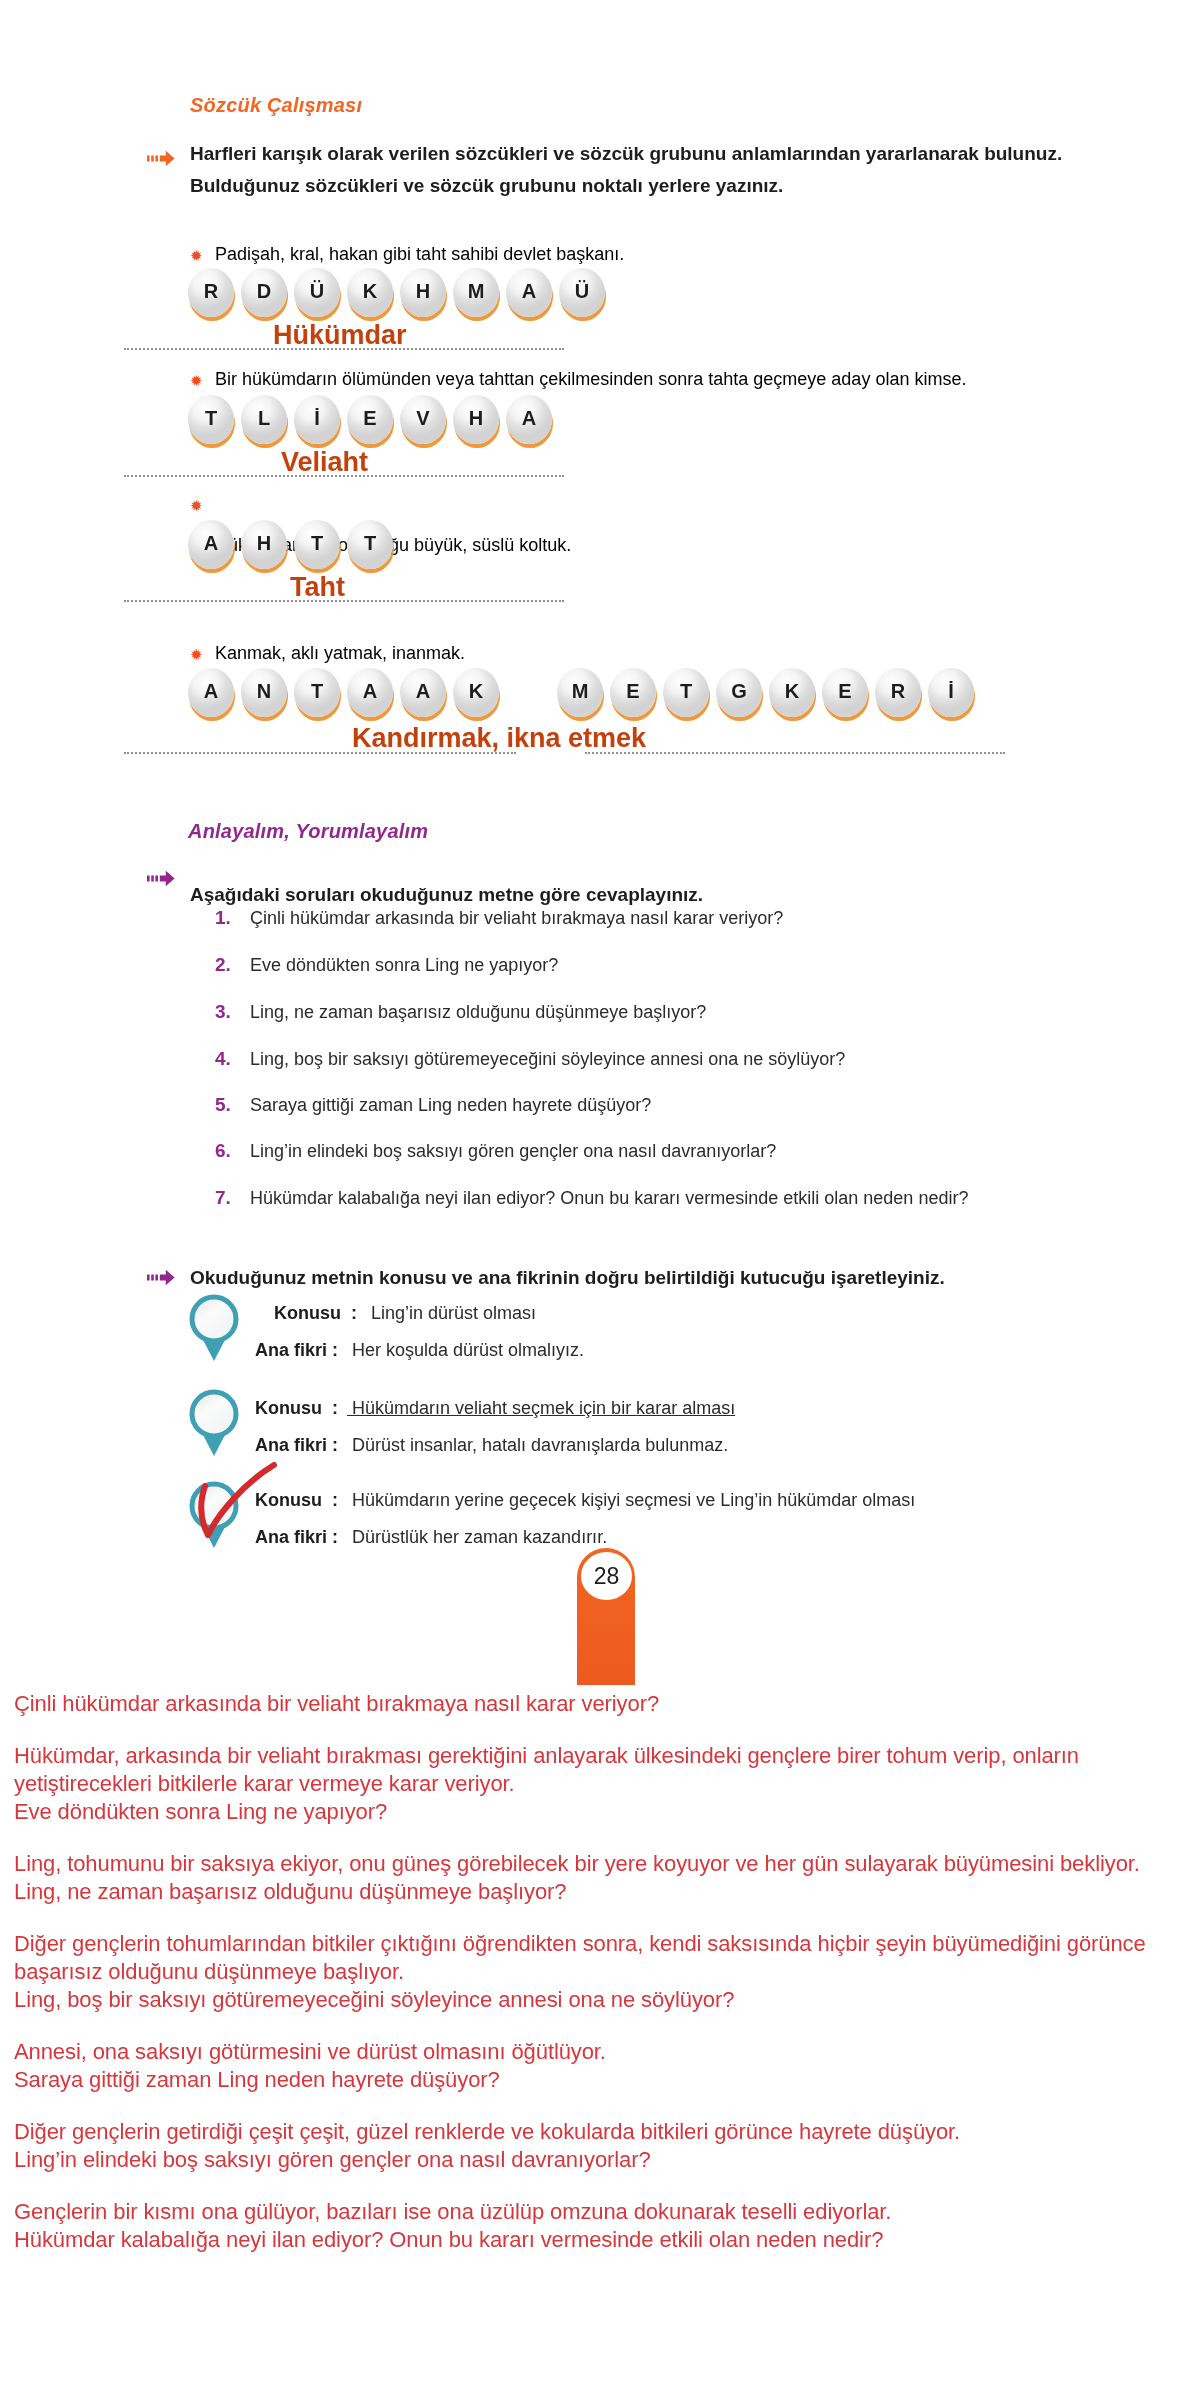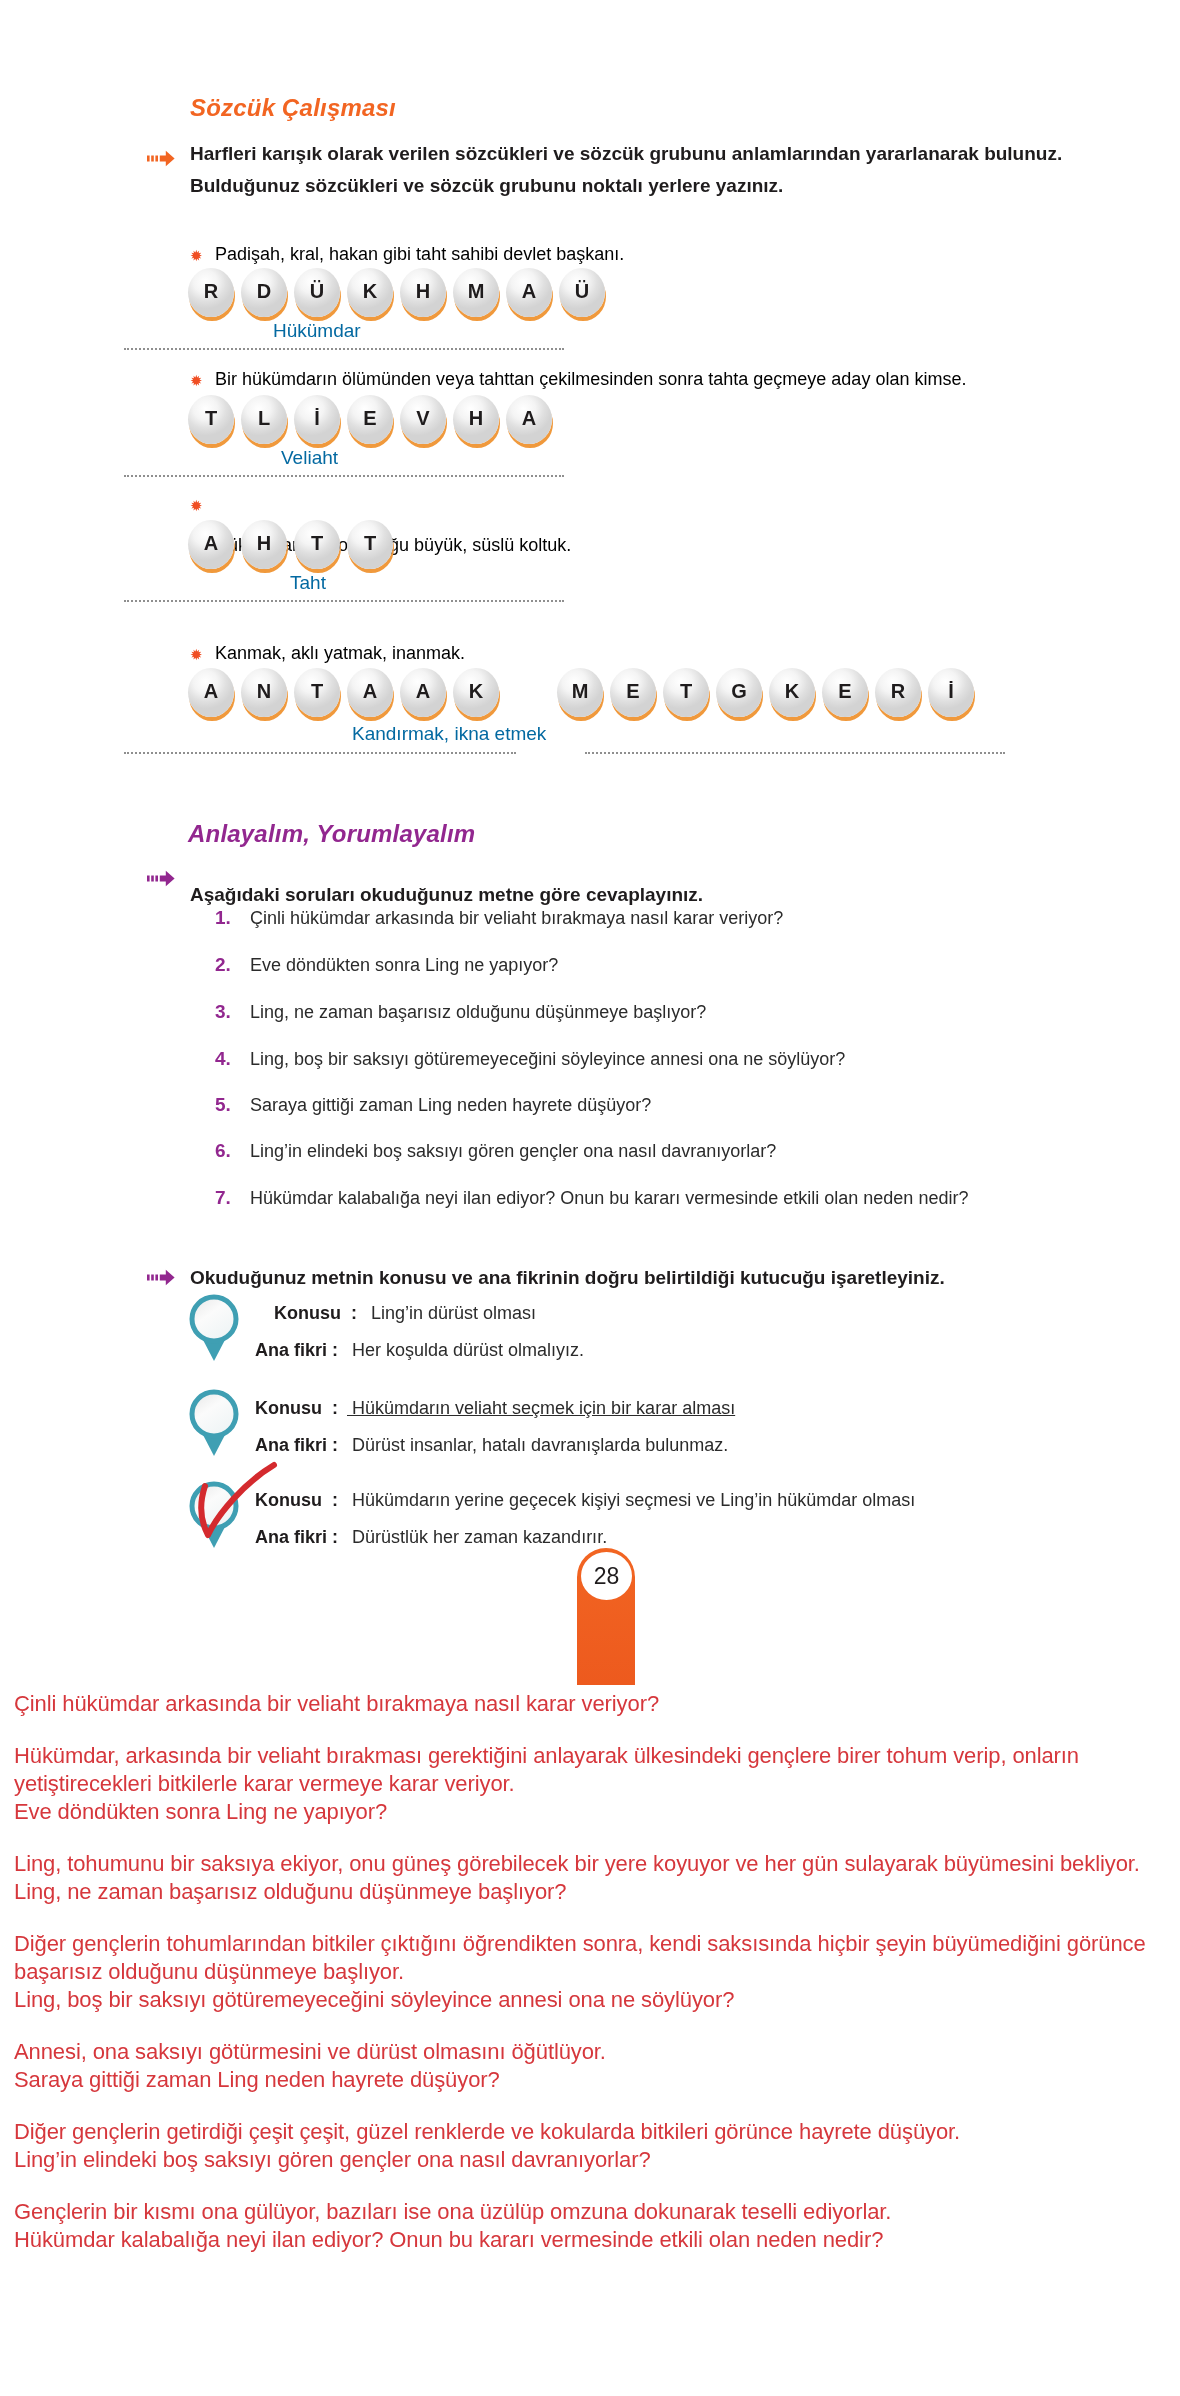--- a/index.html
+++ b/index.html
@@ -4,21 +4,21 @@
 <style>
   html,body{margin:0;padding:0;background:#ffffff;}
   body{width:1180px;height:2396px;position:relative;overflow:hidden;
        font-family:"Liberation Sans", sans-serif;color:#2b2b2b;
        -webkit-font-smoothing:antialiased;}
   #sheet{position:absolute;inset:0;background:#ffffff;}
 
   .abs{position:absolute;}
 
   
-  .sec-heading{font-style:italic;font-weight:bold;font-size:24px;letter-spacing:.2px;}
+  .sec-heading{font-style:italic;font-weight:bold;font-size:20px;letter-spacing:.2px;}
   .sec-heading.orange{color:#F26522;}
   .sec-heading.purple{color:#92278F;}
 
   
   .arrow-ic{display:inline-block;}
   .arrow-ic.orange path,.arrow-ic.orange rect{fill:#F26522;}
   .arrow-ic.purple path,.arrow-ic.purple rect{fill:#92278F;}
 
   .instruction{font-weight:bold;font-size:19px;line-height:32px;color:#1f1c1d;}
 
@@ -26,21 +26,21 @@
   .clue{font-size:18px;color:#000000;}
 
   
   .tile-row{display:flex;gap:7px;}
   .tile{width:46px;height:49px;border-radius:50%;
         background:radial-gradient(ellipse 62% 55% at 38% 28%, #ffffff 0%, #f4f4f4 42%, #e0e0e0 72%, #d3d3d3 100%);
         box-shadow:1px 4px 0 0 #F0993C;
         display:flex;align-items:center;justify-content:center;
         font-weight:bold;font-size:20px;color:#1f1c1d;padding-bottom:3px;box-sizing:border-box;}
 
-  .ws-answer{color:#0369a1;font-size:19px;}
+  .ws-answer{color:#c2410c;font-size:27px;font-weight:bold;}
   .dotline{height:0;border-bottom:2px dotted #8f8f8f;}
 
   .qnum{color:#92278F;font-weight:bold;font-size:19px;}
   .qtext{font-size:18px;color:#2b2b2b;}
 
   .opt-label{font-weight:bold;color:#1f1c1d;white-space:pre;display:inline-block;min-width:92px;}
   .opt-line{font-size:18px;color:#2b2b2b;}
 
   
   .tab-body{width:58px;height:137px;background:linear-gradient(180deg,#F26522,#ED5A1E);

